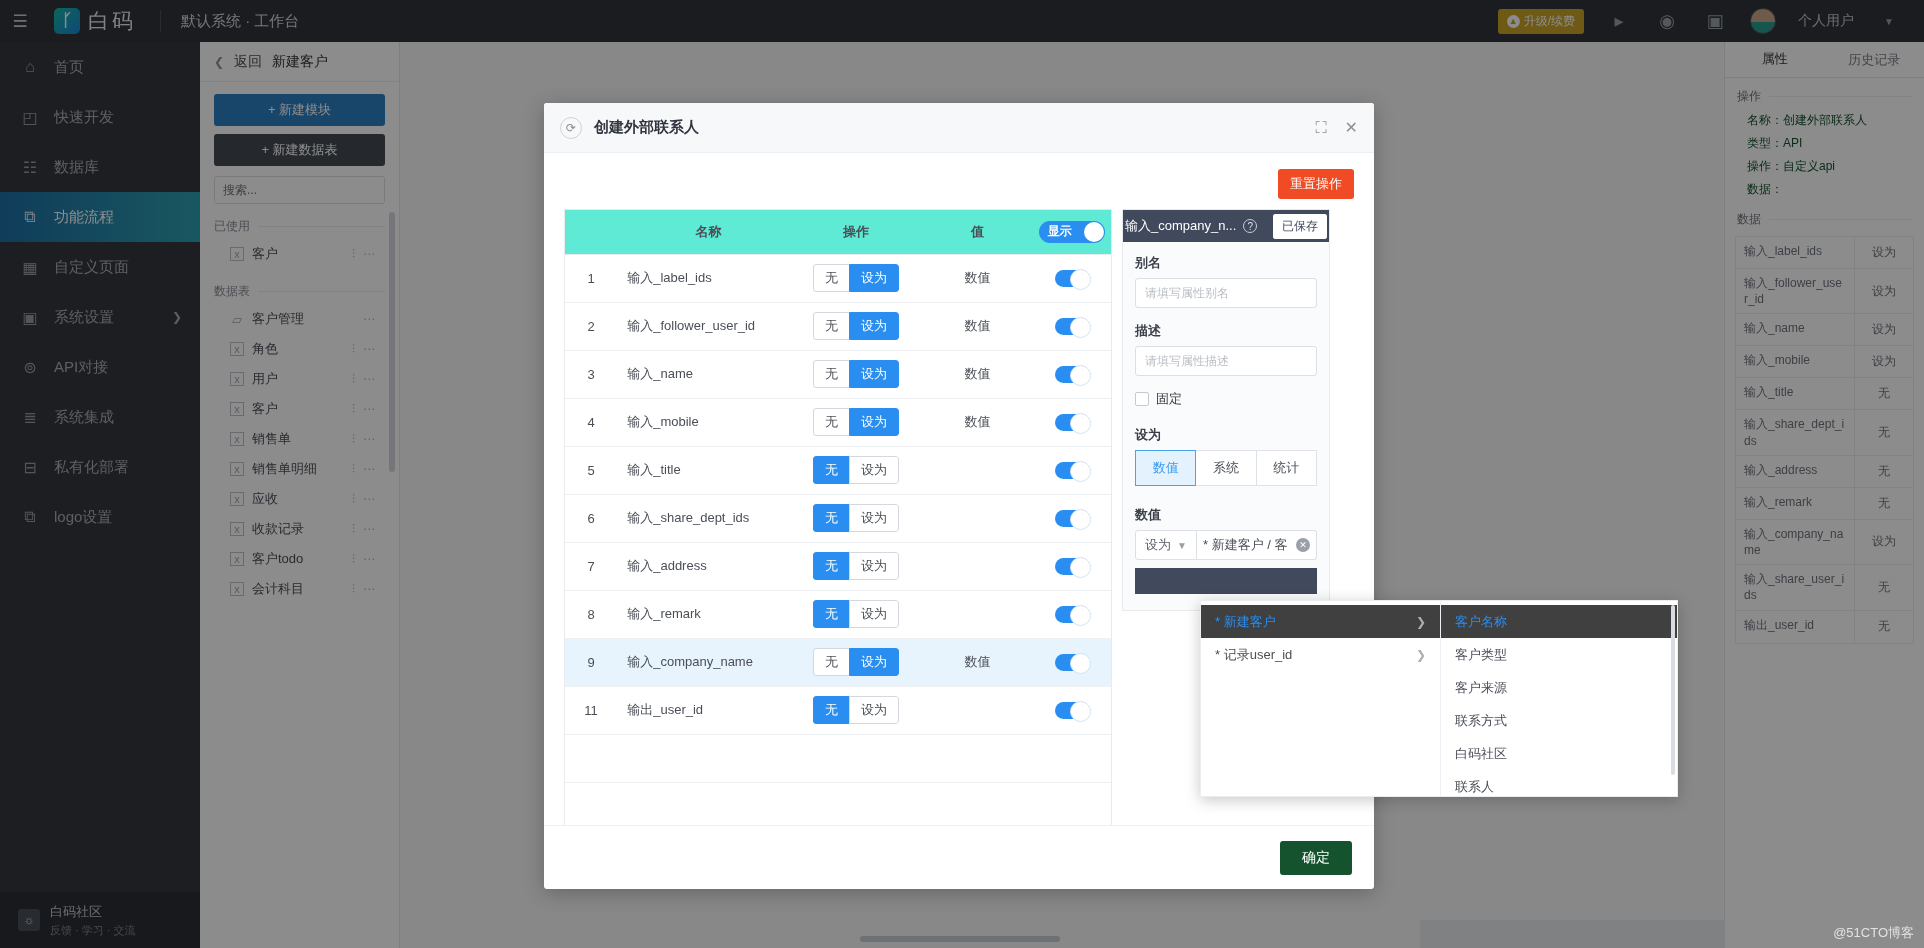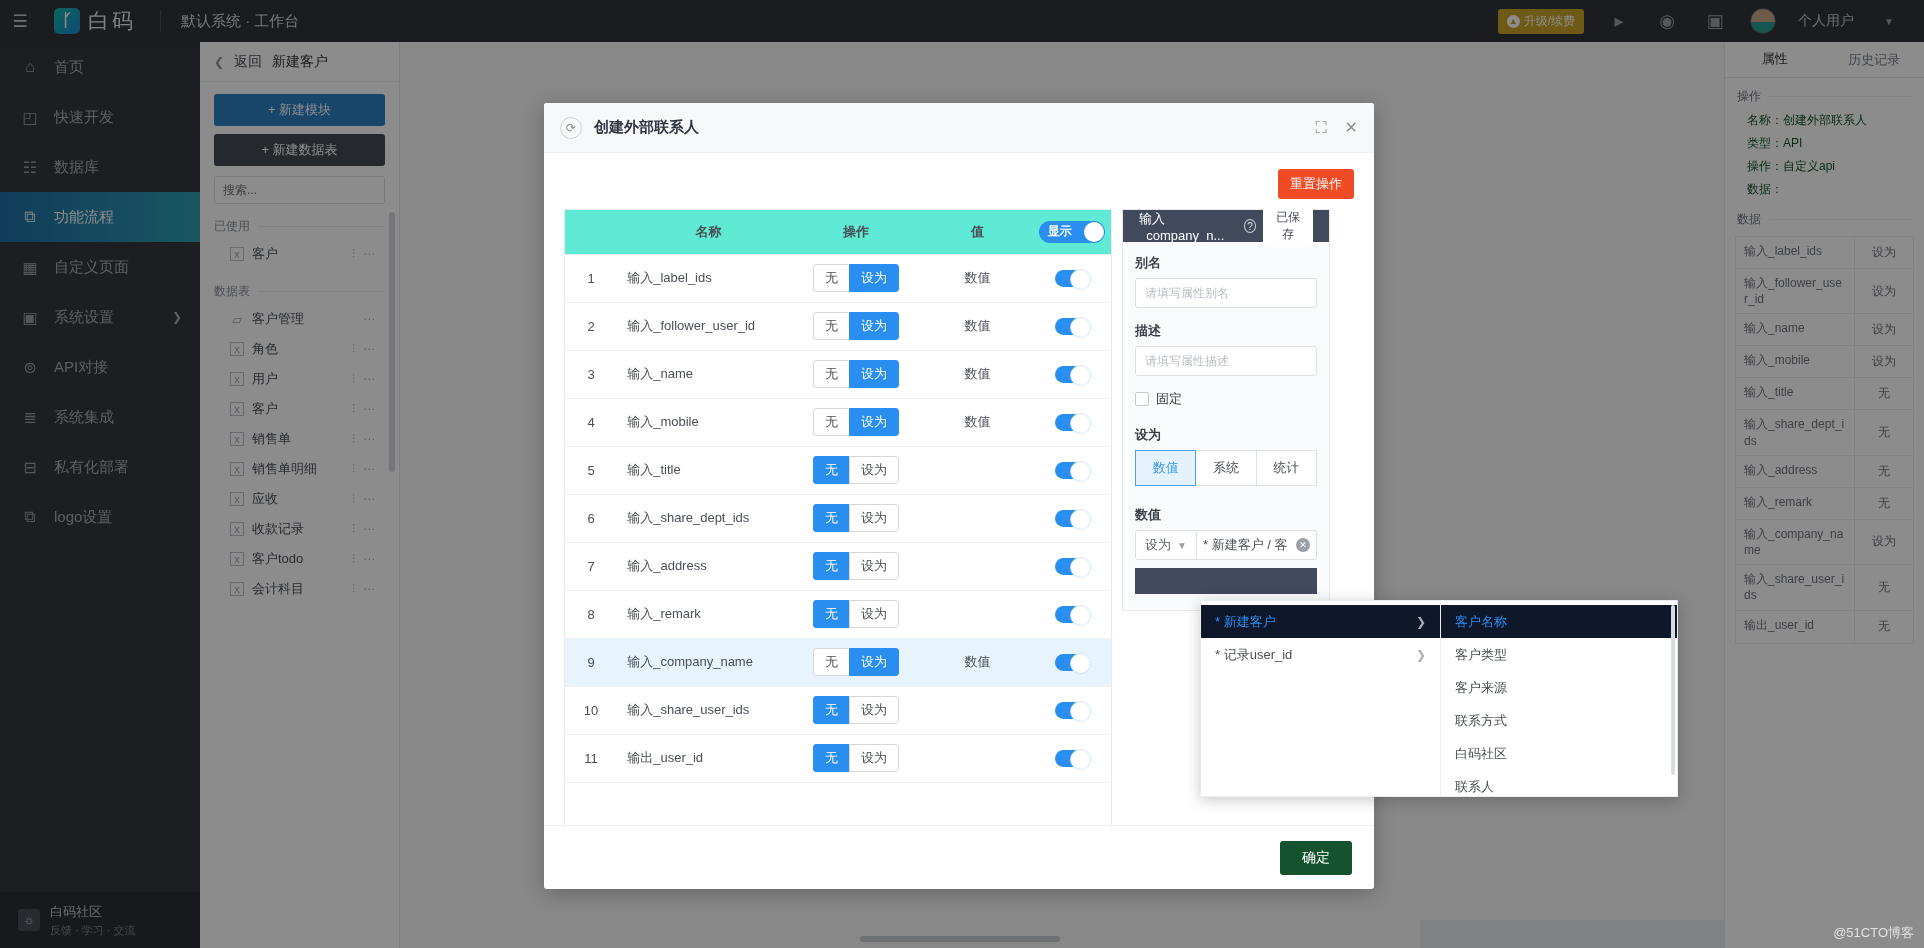--- a/index.html
+++ b/index.html
@@ -177,21 +177,21 @@
      border-radius:50%;background:#fff;border:1px solid #cde3f7;}
   .sw-head{ display:inline-flex; align-items:center; width:66px; height:22px; border-radius:11px;
      background:#2a8df0; color:#fff; font-size:12px; position:relative; cursor:pointer;}
   .sw-head span{ margin-left:9px;}
   .sw-head::after{content:"";position:absolute;right:1px;top:1px;width:20px;height:20px;
      border-radius:50%;background:#fff;}
 
   
   .prop{ width:208px; border:1px solid #e8eaee; background:#fafbfc; align-self:flex-start;}
   .prop-head{ background:#41495c; height:32px; display:flex; align-items:center; gap:7px;
-     padding:0 16px; color:#fff; font-size:13px;}
+     padding:0 2px; color:#fff; font-size:13px;}
   .prop-head .q{ width:14px;height:14px;border-radius:50%;border:1px solid #c7ccd6;
      font-size:10px;line-height:13px;text-align:center;color:#dfe3ea;cursor:pointer;}
   .saved-btn{ margin-left:auto; background:#fff; color:#41495c; font-size:12px;
      border:1px solid #fff; border-radius:2px; padding:3px 8px; cursor:pointer; font-family:inherit;}
   .prop-body{ padding:12px 12px 16px 12px;}
   .plabel{ font-size:13px; color:#3a3f48; font-weight:600; margin-bottom:6px;}
   .pinput{ width:100%; height:30px; border:1px solid #dcdfe4; border-radius:3px;
      padding:0 9px; font-size:12px; outline:none; font-family:inherit; color:#555; background:#fff;}
   .pinput::placeholder{color:#b9bec5;}
   .pgap{height:14px;}
@@ -223,21 +223,21 @@
   
   #dropdown{
     position:absolute; left:1200px; top:600px; width:478px; height:197px;
     background:#fff; box-shadow:0 3px 14px rgba(0,0,0,.22); z-index:70; display:flex;
     border:1px solid #ebedf1;
   }
   .dd-col1{ width:240px; border-right:1px solid #eceff3; padding:4px 0;}
   .dd-col2{ flex:1; padding:4px 0; position:relative; overflow:hidden;}
   .dd-item{ height:33px; display:flex; align-items:center; padding:0 14px; font-size:13px;
      color:#4a4f57; cursor:pointer;}
-  .dd-item.on{ background:#0f172a; color:#2a8df0;gap:24px;}
+  .dd-item.on{ background:#404040; color:#2a8df0;gap:24px;}
   .dd-item .arr{ margin-left:auto; color:#a9aeb6; font-size:12px;}
   .dd-scroll{ position:absolute; right:2px; top:4px; width:4px; height:170px;
      background:#d8dce1; border-radius:2px;}
 
   
   .hscroll{ position:absolute; left:460px; bottom:6px; width:200px; height:6px;
      background:#c9ced4; border-radius:3px; z-index:5;}
   .vscroll{ position:absolute; right:4px; top:0px; width:6px; height:260px;
      background:#d4d8dd; border-radius:3px;}
   .wm{ position:absolute; right:10px; bottom:6px; color:rgba(255,255,255,.75);
@@ -636,30 +636,20 @@
     <td class="c-sw"><span class="switch"></span></td>
   </tr>
               <tr class="sel">
     <td class="c-idx">9</td>
     <td class="c-name">输入_company_name</td>
     <td class="c-op"><span class="seg">
                     <div class="">无</div>
                     <div class="on">设为</div>
                   </span></td>
     <td class="c-val">数值</td>
-    <td class="c-sw"><span class="switch"></span></td>
-  </tr>
-              <tr class="">
-    <td class="c-idx">10</td>
-    <td class="c-name">输入_share_user_ids</td>
-    <td class="c-op"><span class="seg">
-                    <div class="on">无</div>
-                    <div class="">设为</div>
-                  </span></td>
-    <td class="c-val"></td>
     <td class="c-sw"><span class="switch"></span></td>
   </tr>
               <tr class="">
     <td class="c-idx">11</td>
     <td class="c-name">输出_user_id</td>
     <td class="c-op"><span class="seg">
                     <div class="on">无</div>
                     <div class="">设为</div>
                   </span></td>
     <td class="c-val"></td>

